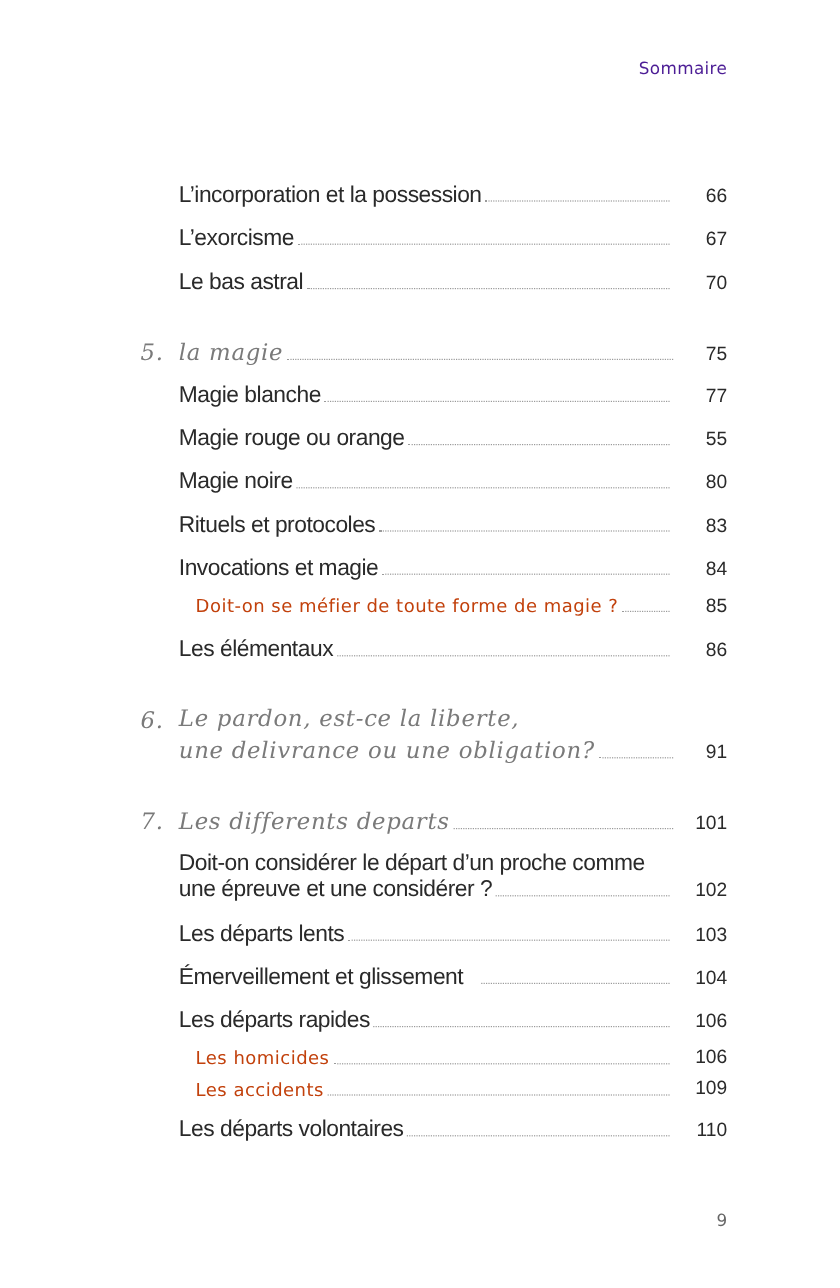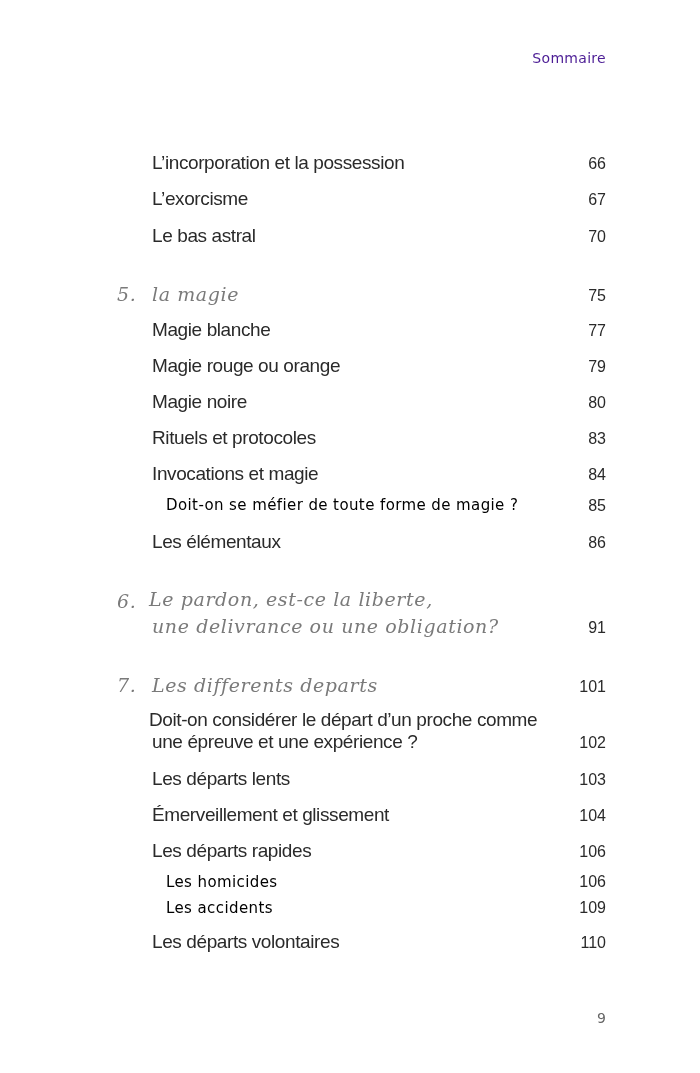--- a/index.html
+++ b/index.html
@@ -1,23 +1,23 @@
 <!DOCTYPE html>
 <html><head>
 <meta charset="utf-8">
 <style>
   html, body { margin:0; padding:0; background:#ffffff; }
   body { width:700px; height:1073px; position:relative; overflow:hidden; font-family:"Liberation Sans", sans-serif; color:#2b2b2b; }
   .header { position:absolute; top:50px; right:94px; font-family:"DejaVu Sans", sans-serif; font-size:14px; color:#4c1d95; letter-spacing:0.3px; }
   .footer { position:absolute; top:1010px; right:94px; font-family:"DejaVu Sans", sans-serif; font-size:14px; color:#666; }
   .toc { position:absolute; left:0; top:0; width:700px; }
-  .row { position:absolute; display:flex; align-items:baseline;flex-direction:column; }
+  .row { position:absolute; display:flex; align-items:baseline; }
   .title { white-space:nowrap; font-family:"Liberation Sans Narrow","Liberation Sans", sans-serif; font-size:19px; color:#2a2a2a; letter-spacing:-0.4px; transform-origin:left; }
   .lvl1 .title { font-size:19px; }
-  .lvl2 .title { font-family:"DejaVu Sans", sans-serif; font-size:15px; color:#000000; letter-spacing:0.4px; }
+  .lvl2 .title { font-family:"DejaVu Sans", sans-serif; font-size:15px; color:#c2410c; letter-spacing:0.4px; }
   .chapter .title, .chapter .num { font-family:"DejaVu Serif", serif; font-style:italic; font-size:19px; color:#7a7a7a; letter-spacing:0.6px; font-weight:normal; }
   .chapter .num { position:absolute; left:117px; }
   .dots { flex:1; border-bottom:1px dotted #9a9a9a; margin:0 2px 4px 3px; height:1px; }
   .page { position:absolute; right:94px; font-family:"Liberation Sans", sans-serif; font-size:16px; color:#2a2a2a; text-align:right; }
   .line2 { position:absolute; white-space:nowrap; }
 </style>
 </head>
 <body>
 
 <div class="header">Sommaire</div>
@@ -54,21 +54,21 @@
   <div class="row lvl1" style="left:149px; right:140px; top:319px;">
     <span class="title">Magie blanche</span>
     <span class="dots"></span>
   </div>
   <div class="page" style="top:322px;">77</div>
 
   <div class="row lvl1" style="left:149px; right:140px; top:355px;">
     <span class="title">Magie rouge ou orange</span>
     <span class="dots"></span>
   </div>
-  <div class="page" style="top:358px;">79</div>
+  <div class="page" style="top:358px;">55</div>
 
   <div class="row lvl1" style="left:149px; right:140px; top:391px;">
     <span class="title">Magie noire</span>
     <span class="dots"></span>
   </div>
   <div class="page" style="top:394px;">80</div>
 
   <div class="row lvl1" style="left:149px; right:140px; top:427px;justify-content:flex-end;">
     <span class="title">Rituels et protocoles</span>
     <span class="dots"></span>
@@ -108,21 +108,21 @@
     <div class="row" style="left:149px; right:137px; top:674px;">
       <span class="title">Les differents departs</span>
       <span class="dots"></span>
     </div>
     <div class="page" style="top:678px;">101</div>
   </div>
 
   <div class="lvl1">
     <span class="title line2" style="left:149px; top:709px;">Doit-on considérer le départ d’un proche comme</span>
     <div class="row" style="left:149px; right:140px; top:731px;">
-      <span class="title">une épreuve et une expérience ?</span>
+      <span class="title">une épreuve et une considérer ?</span>
       <span class="dots"></span>
     </div>
     <div class="page" style="top:734px;">102</div>
   </div>
 
   <div class="row lvl1" style="left:149px; right:140px; top:768px;">
     <span class="title">Les départs lents</span>
     <span class="dots"></span>
   </div>
   <div class="page" style="top:771px;">103</div>

